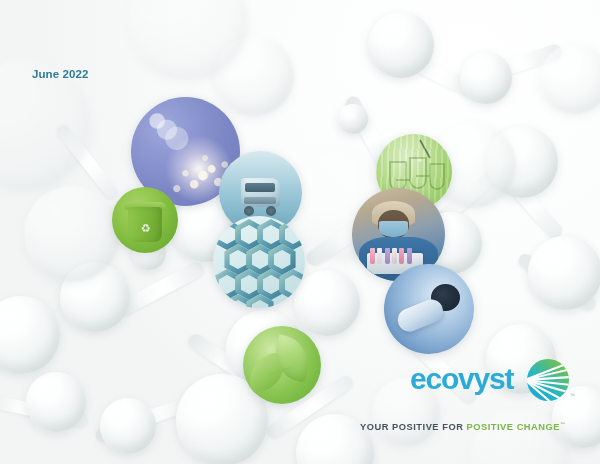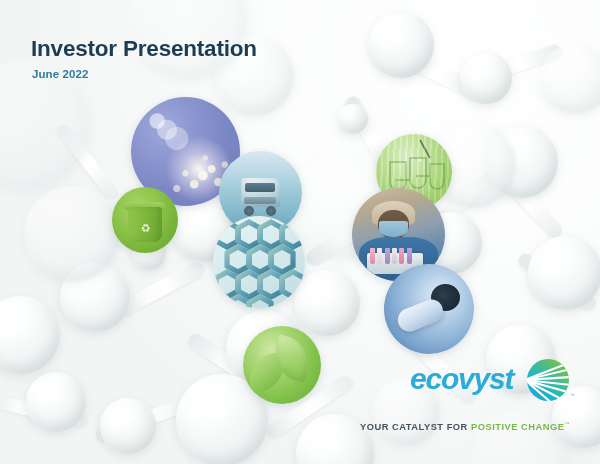--- a/index.html
+++ b/index.html
@@ -194,21 +194,21 @@
   #subtitle{
     position:absolute;left:32px;top:68px;
     font-size:11.5px;font-weight:bold;letter-spacing:.1px;
     color:#2f7c99;white-space:nowrap;
   }
 
   
   #logo{position:absolute;left:410px;top:358px;width:180px;height:48px;}
   #wordmark{
     position:absolute;left:0;top:6px;
-    font-size:30px;font-weight:bold;font-style:italic;letter-spacing:-1.2px;
+    font-size:30px;font-weight:bold;letter-spacing:-1.2px;
     color:#2aabd8;line-height:1;white-space:nowrap;text-align:right;
   }
   #mark{position:absolute;left:111px;top:-2px;width:52px;height:50px;}
   #tm-mark{
     position:absolute;left:160px;top:34px;font-size:5px;color:#9aa6a8;
   }
 
   #tagline{
     position:absolute;left:360px;top:421px;
     font-size:9.3px;font-weight:bold;letter-spacing:.52px;white-space:nowrap;
@@ -353,21 +353,20 @@
     </div>
 
     <div class="photo p-leaf" style="left:243px;top:326px;width:78px;height:78px;">
       <div class="blade2"></div>
       <div class="blade"></div>
       <div class="stem"></div>
     </div>
 
   </div>
 
-  <div id="title">Investor Presentation</div>
   <div id="subtitle">June 2022</div>
 
   <div id="logo">
     <div id="wordmark">ecovyst</div>
     <div id="mark">
       <svg width="52" height="50" viewBox="0 0 52 50">
         <defs>
           <linearGradient id="sph" x1="0.12" y1="0.92" x2="0.88" y2="0.08">
             <stop offset="0%" stop-color="#1ea7d6"></stop>
             <stop offset="34%" stop-color="#22b6c4"></stop>
@@ -387,16 +386,16 @@
           <line x1="4" y1="24" x2="50" y2="37"></line>
           <line x1="4" y1="24" x2="44" y2="45"></line>
           <line x1="4" y1="24" x2="33" y2="49"></line>
         </g>
       </svg>
     </div>
     <div id="tm-mark">™</div>
   </div>
 
   <div id="tagline">
-    <span id="tag-a">YOUR CATALYST FOR </span><span id="tag-b">POSITIVE CHANGE</span><span id="tag-tm">™</span>
+    <span id="tag-a">YOUR POSITIVE FOR </span><span id="tag-b">POSITIVE CHANGE</span><span id="tag-tm">™</span>
   </div>
 
 </div>
 
 </body></html>

